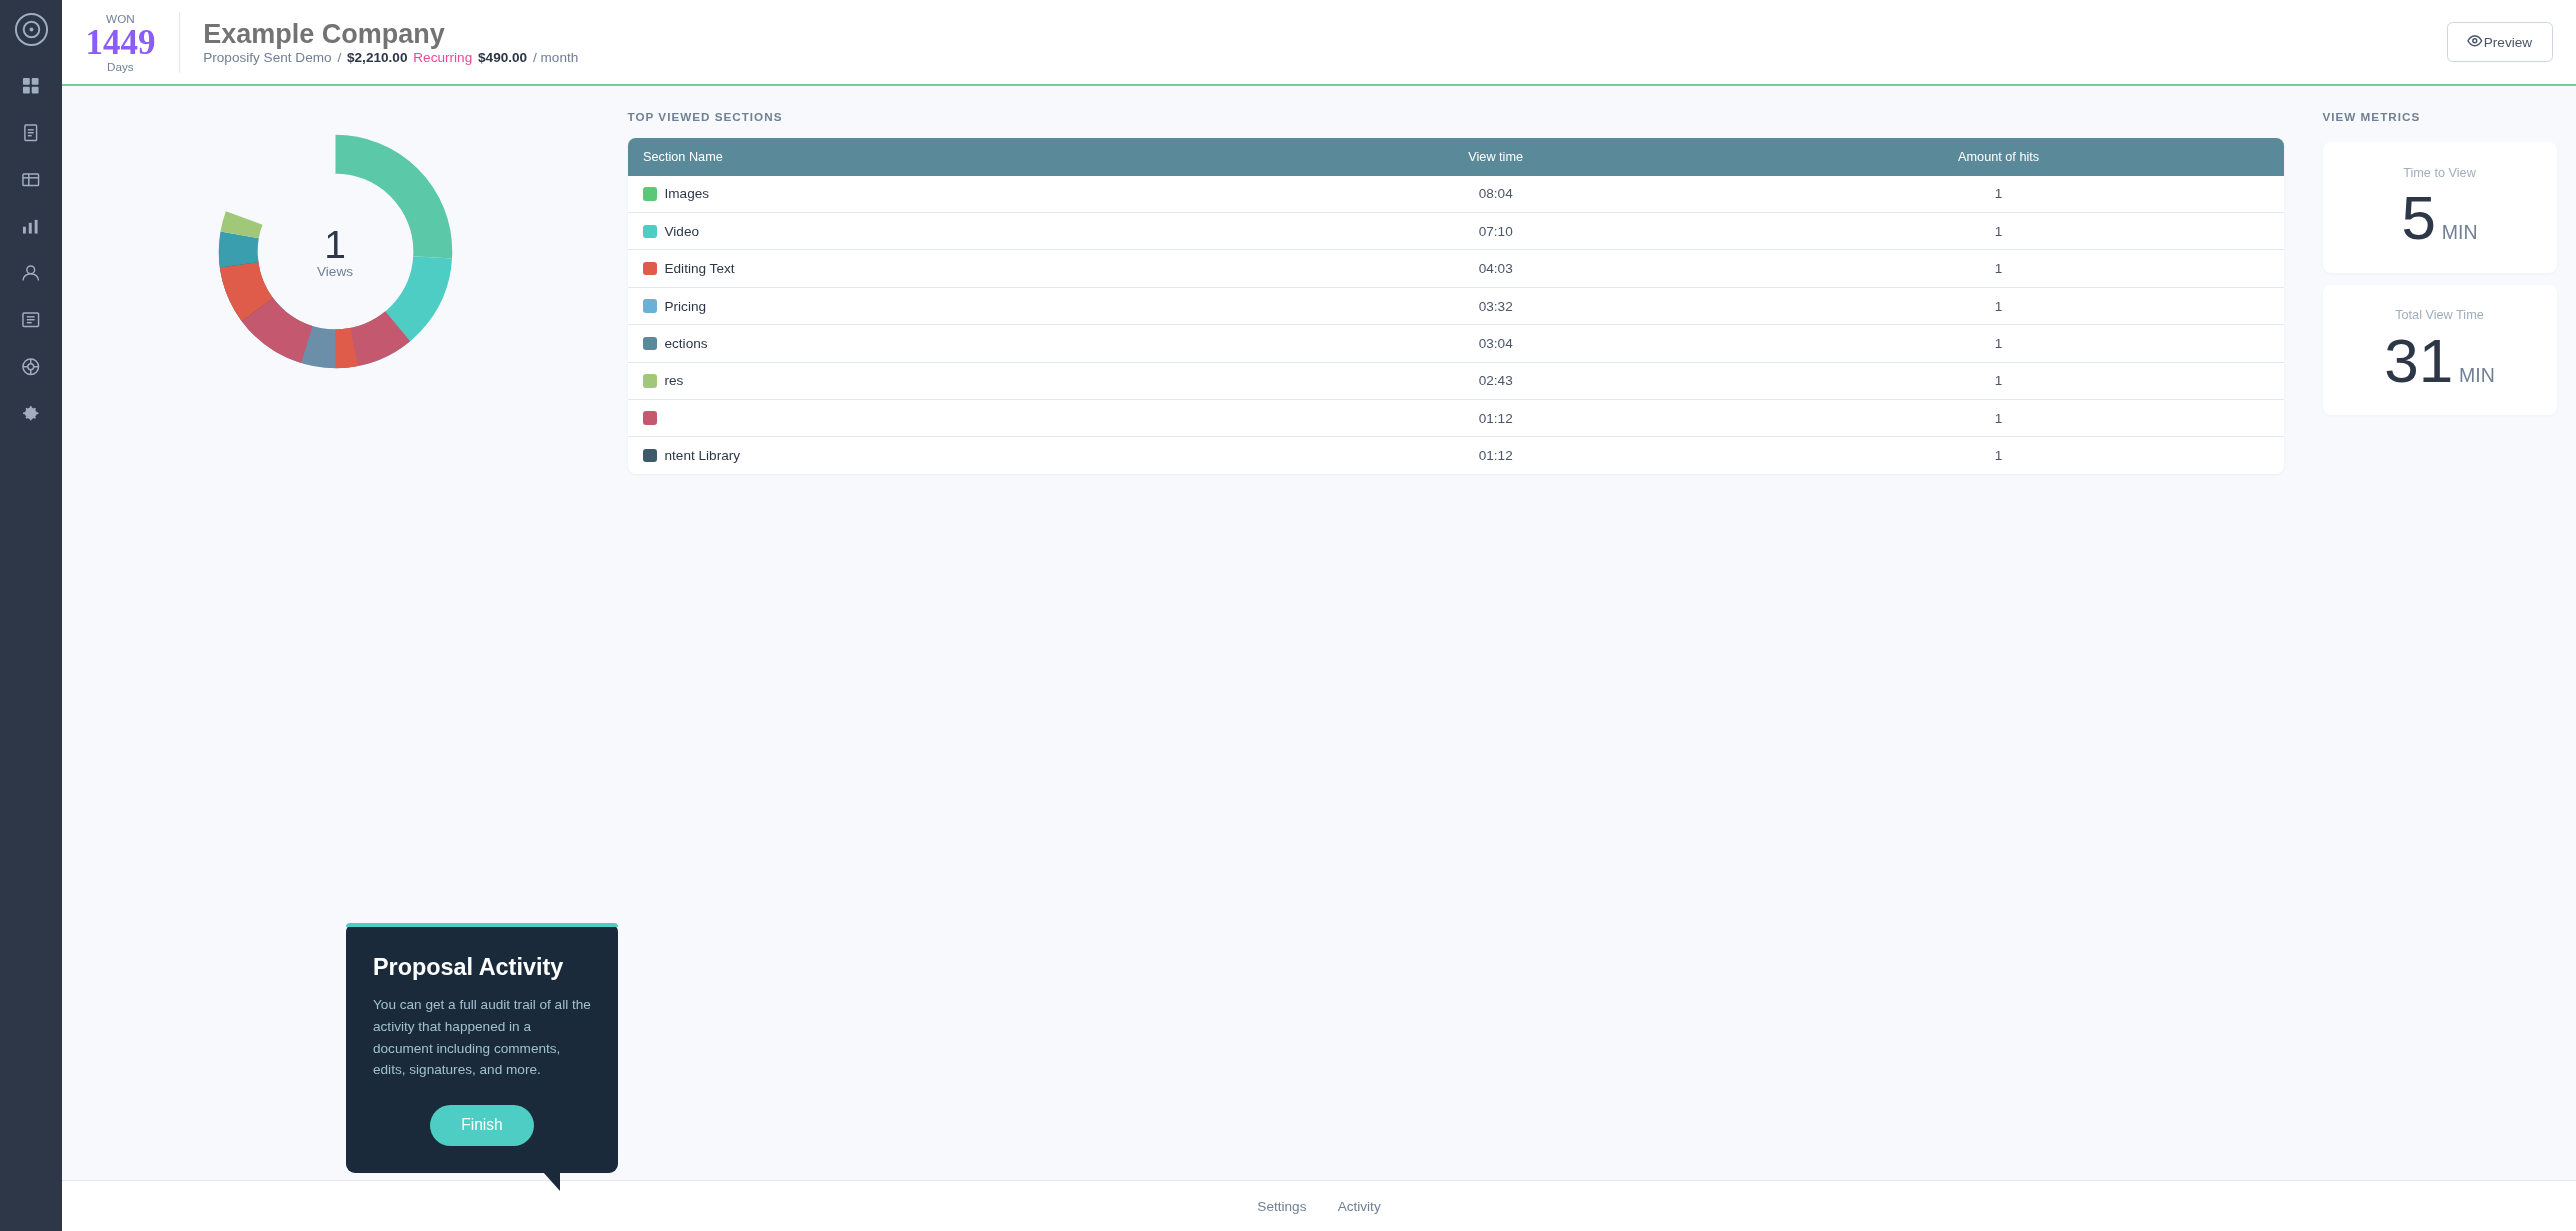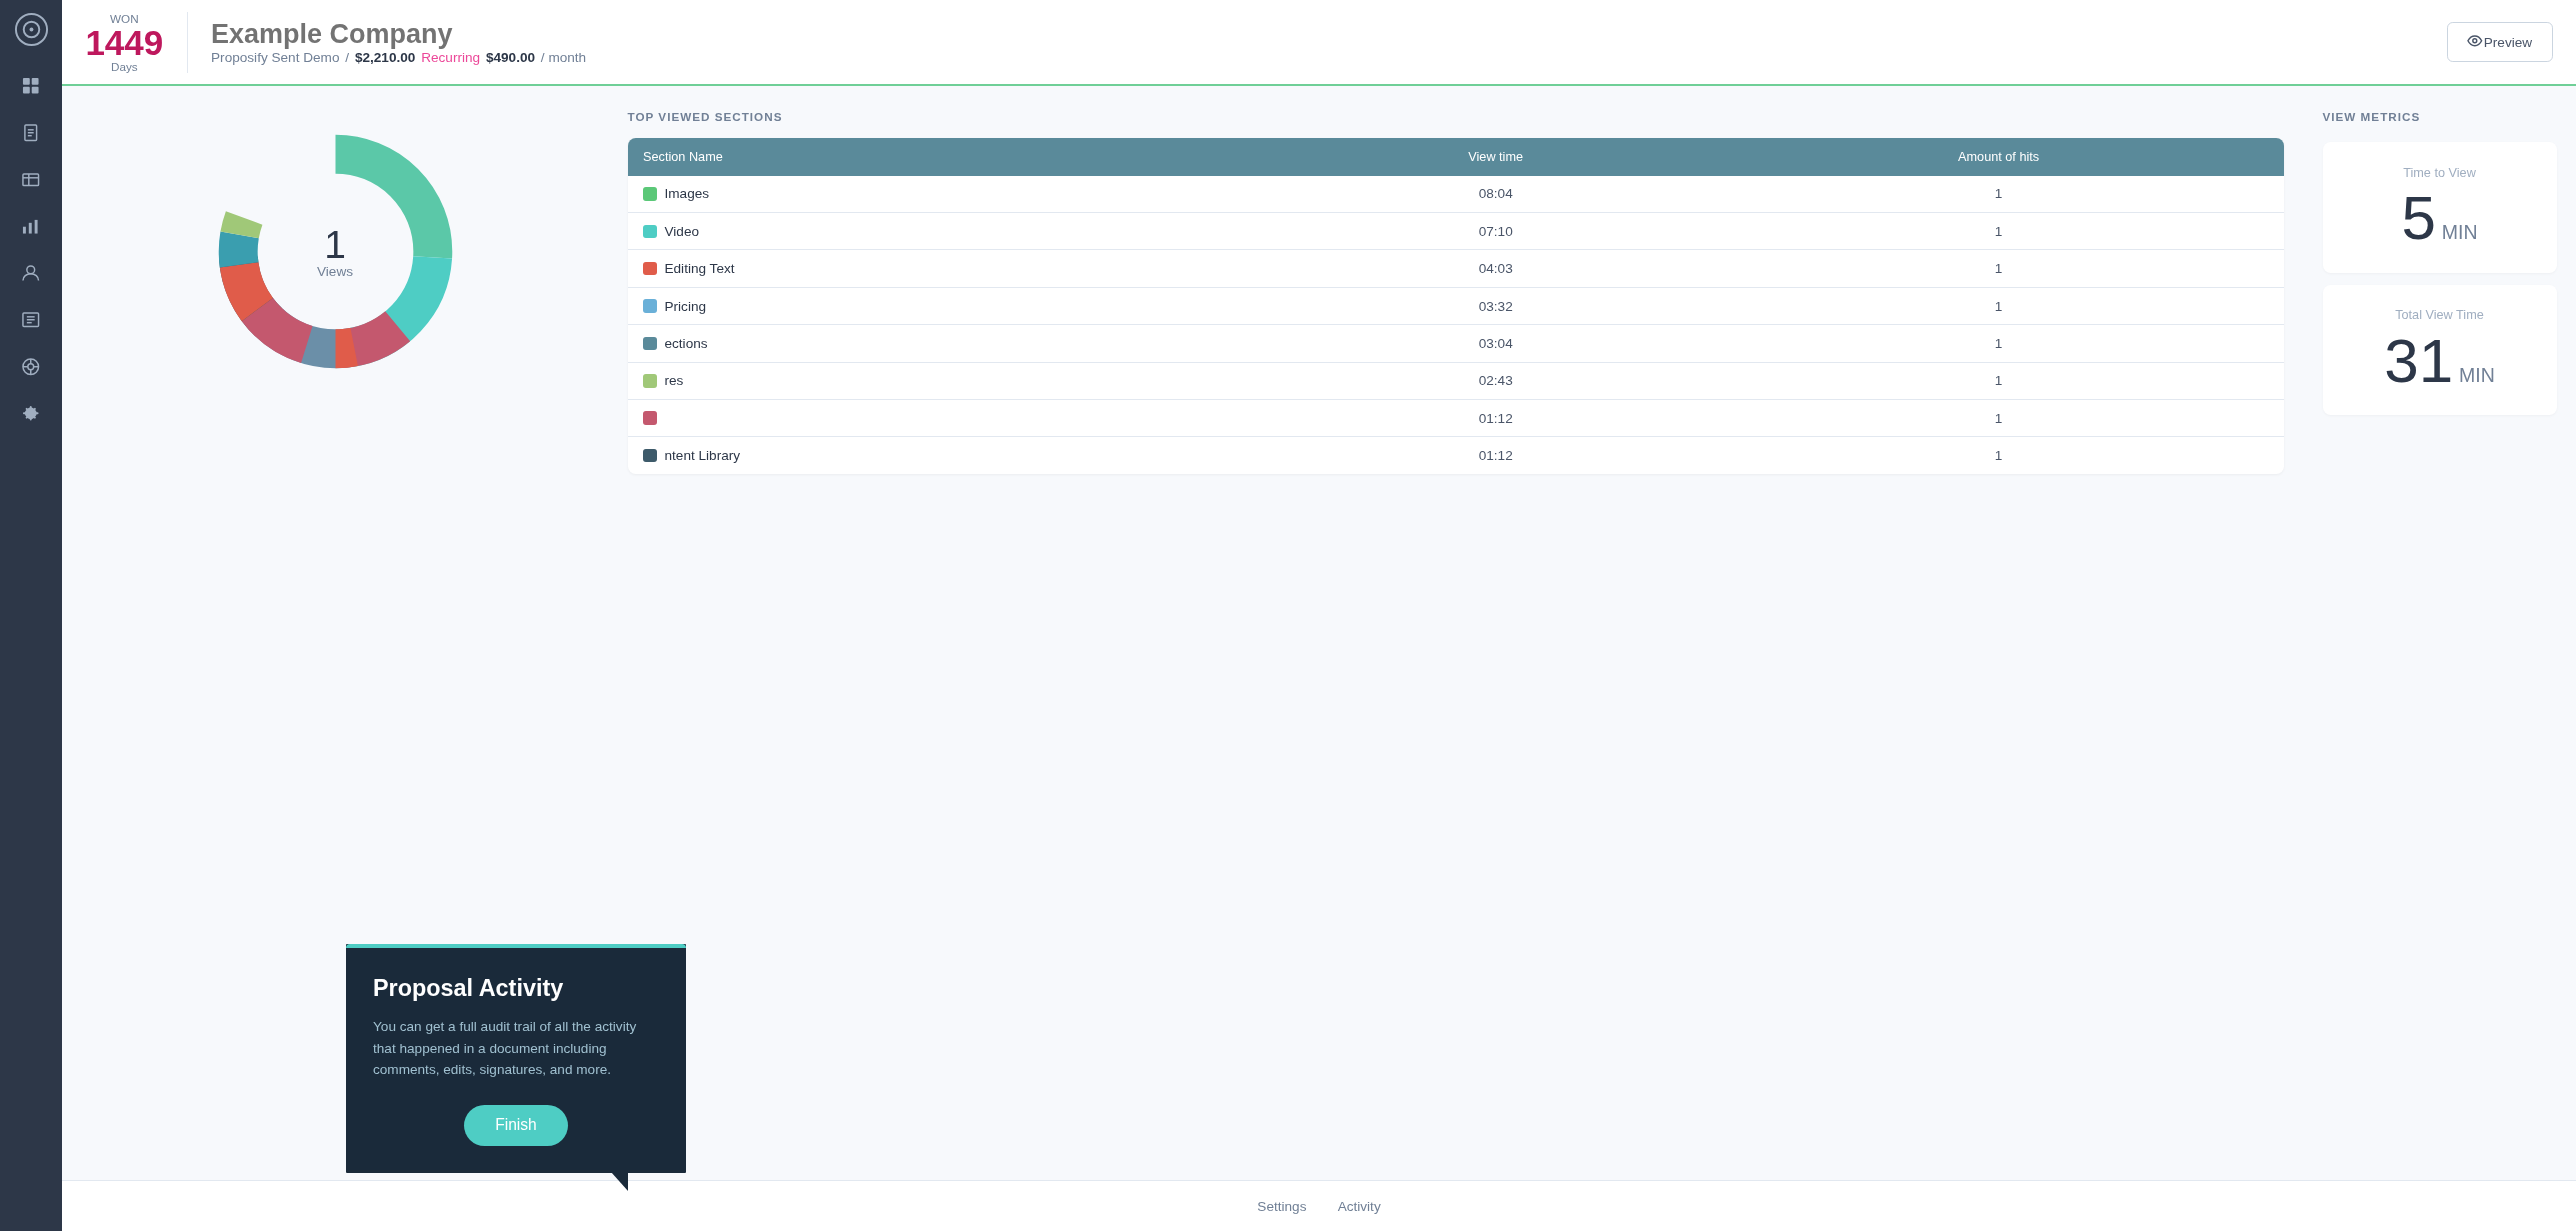--- a/index.html
+++ b/index.html
@@ -67,22 +67,23 @@
       padding-right: 23.4px;
     }
     .won-label {
       font-size: 11.7px;
       color: #718096;
       text-transform: uppercase;
     }
     .won-number {
       font-size: 35px;
       font-weight: 700;
-      color: #be185d;
+      color: #8b5cf6;
       line-height: 1;
+      font-family: Liberation Serif, serif;
     }
     .won-days {
       font-size: 11.7px;
       color: #718096;
     }
     .header-info h1 {
       font-size: 27px;
       font-weight: 700;
       color: #737373;
     }
@@ -276,23 +277,23 @@
     .tooltip-overlay {
       position: fixed;
       top: 0; left: 0; right: 0; bottom: 0;
       pointer-events: none;
       z-index: 100;
     }
     .tooltip-popup {
       position: absolute;
       left: 346px;
       bottom: 58px;
-      width: 340px;
+      width: 272px;
       background: #1a2a3a;
-      border-radius: 1px;
+      border-radius: 9px;
       padding: 31px 27px 27px;
       color: #fff;
       pointer-events: all;
     }
     .tooltip-popup::after {
       content: '';
       position: absolute;
       bottom: -17.5px;
       right: 58px;
       width: 0;

